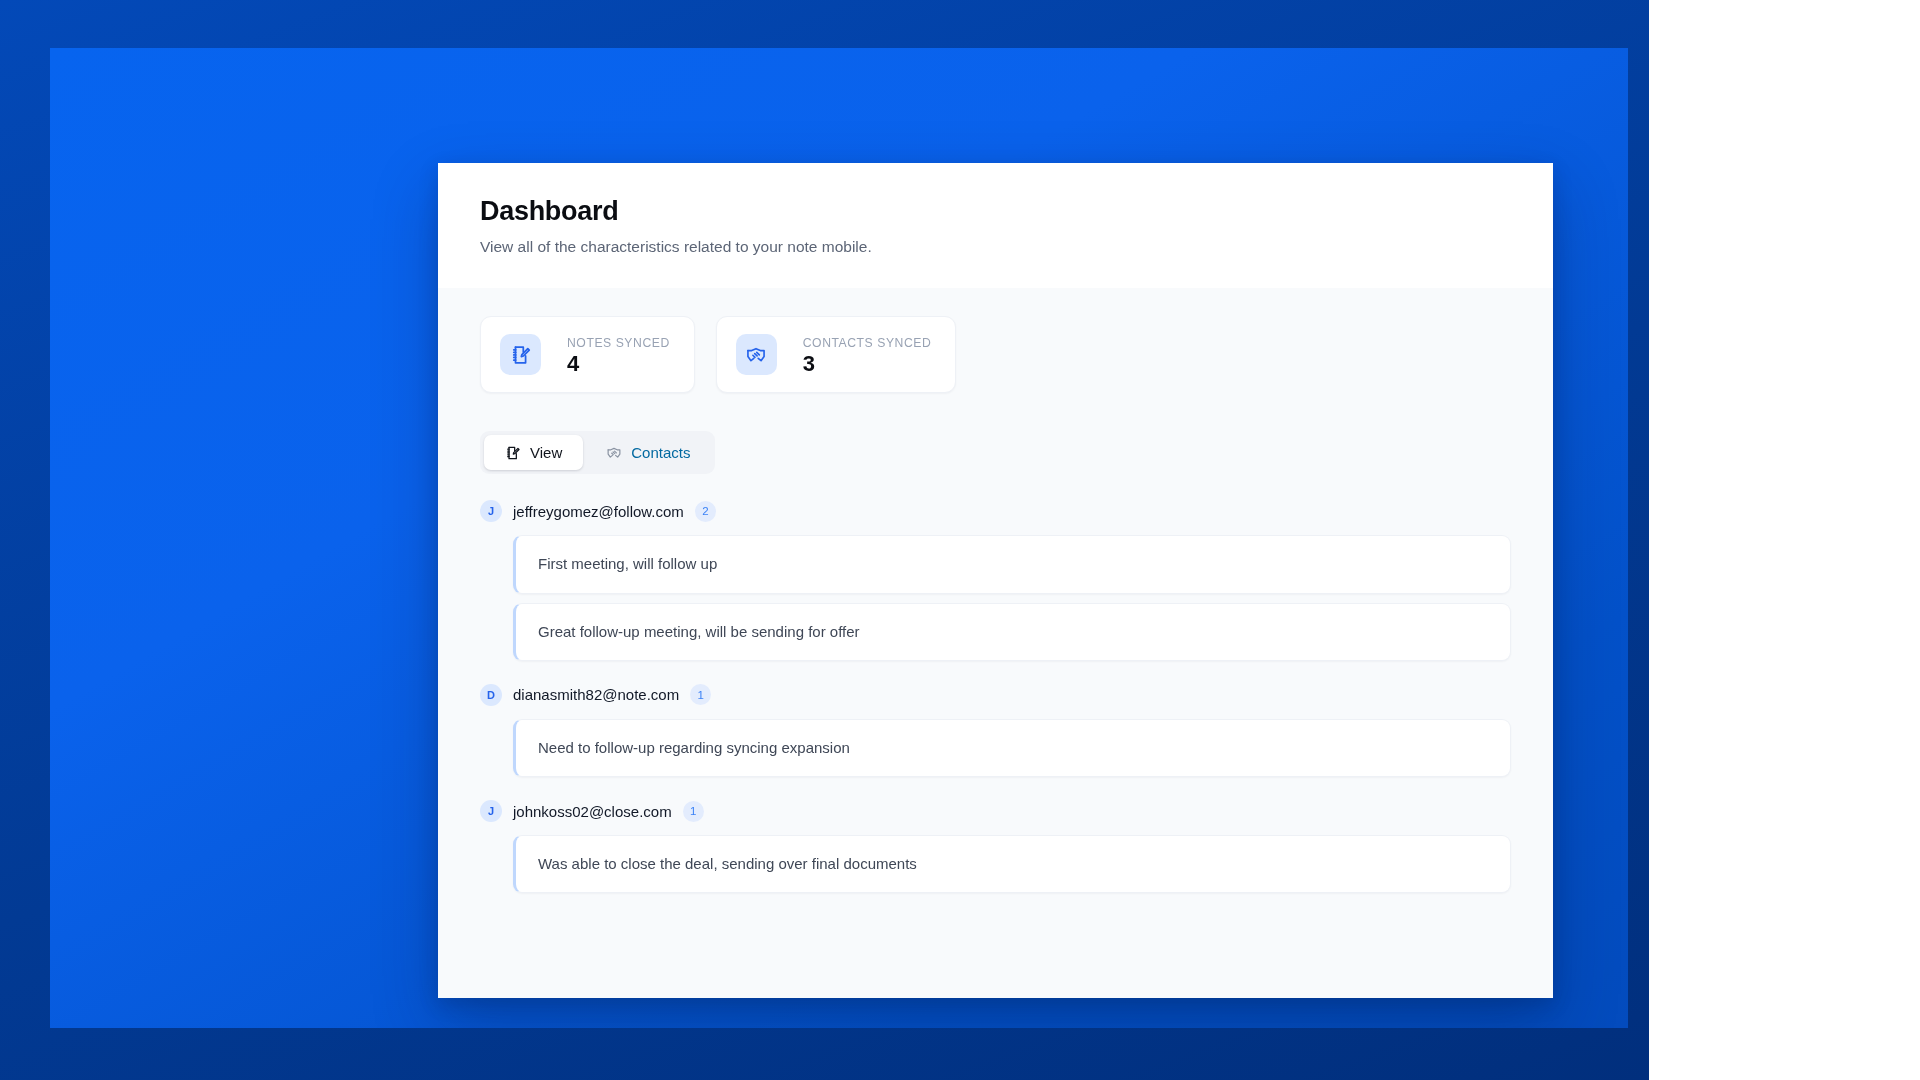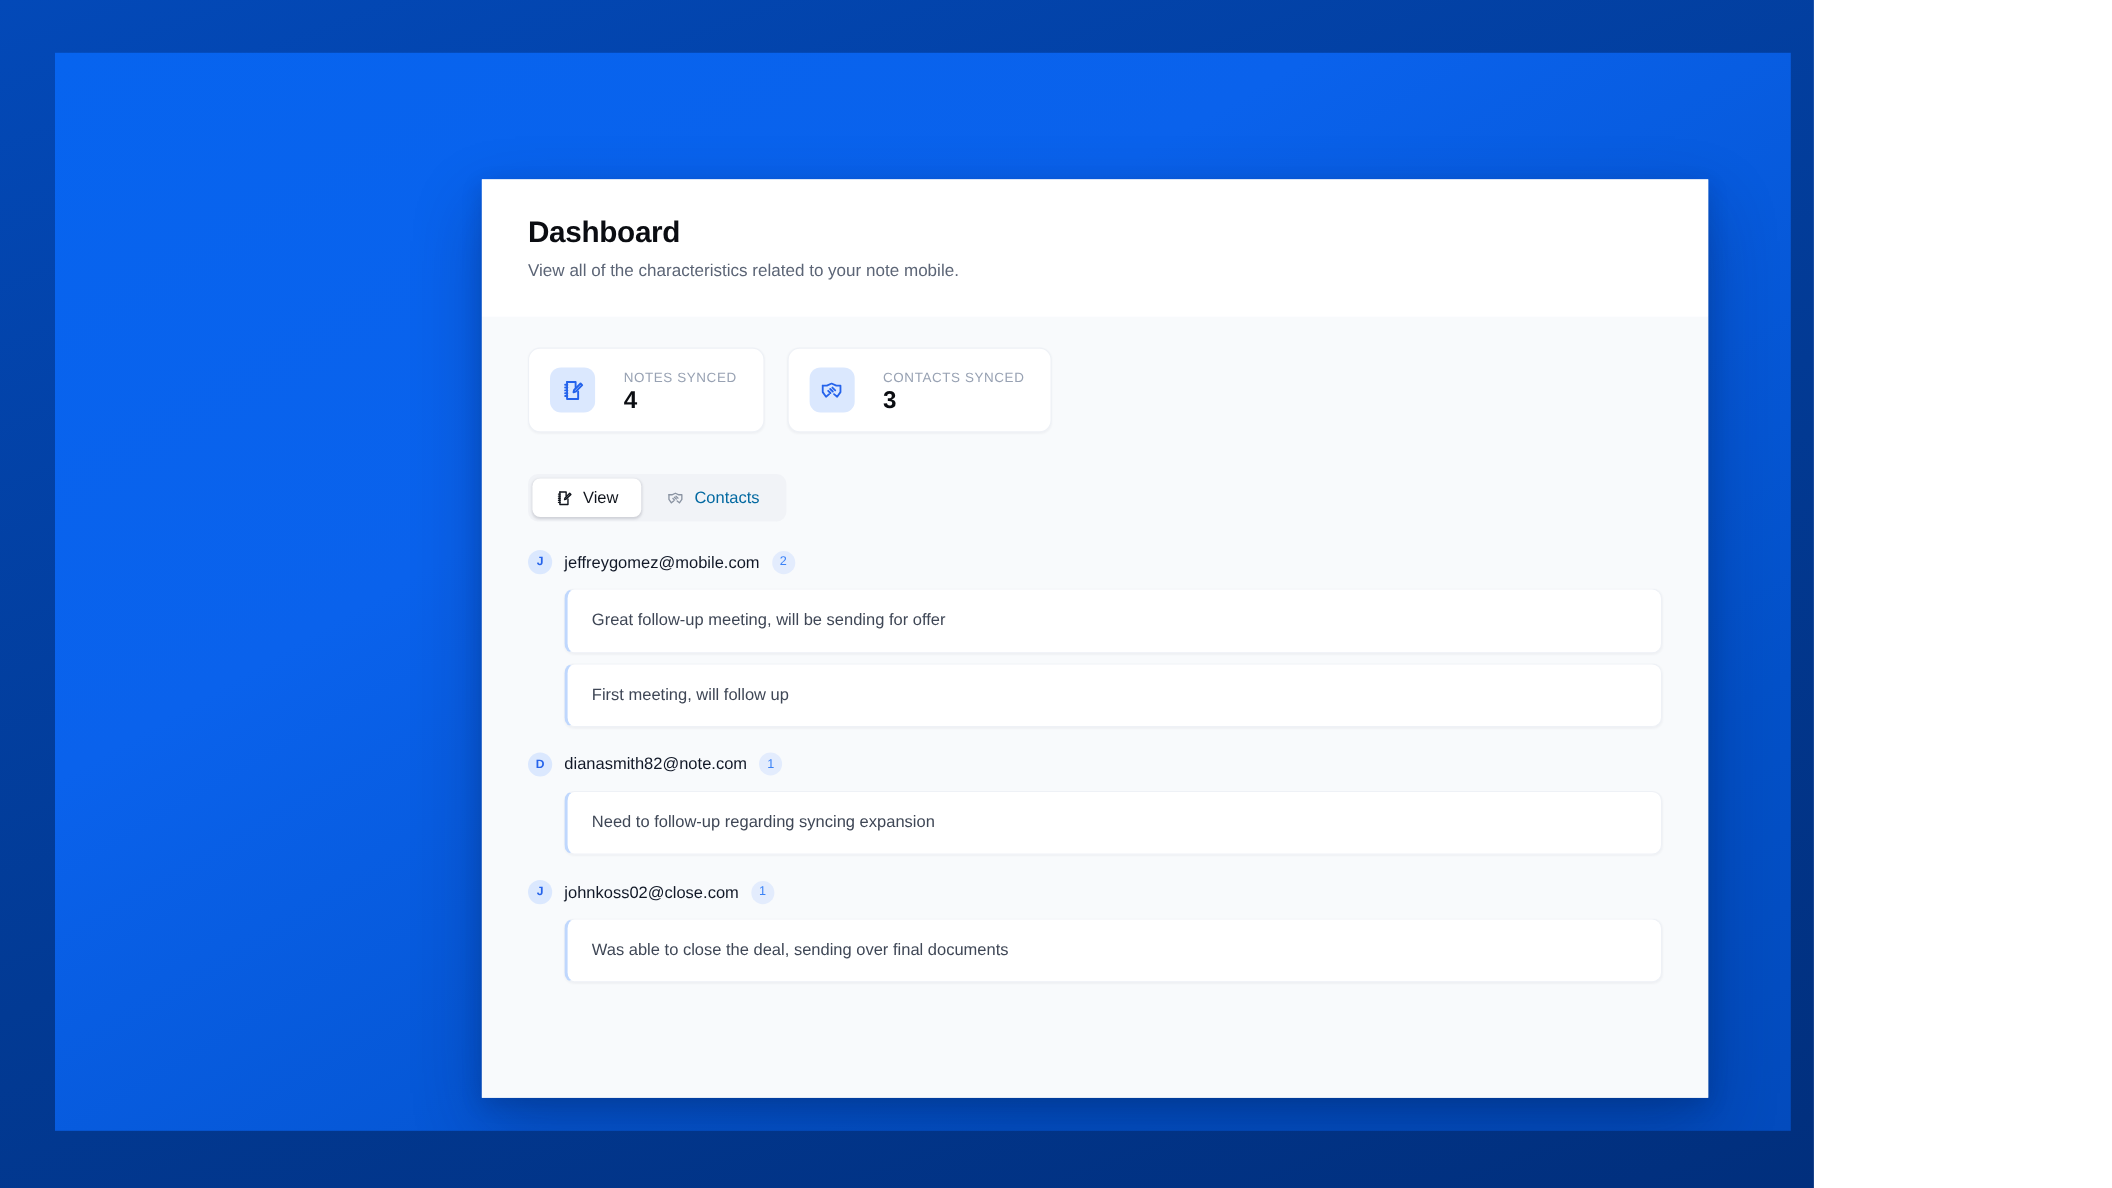--- a/index.html
+++ b/index.html
@@ -275,26 +275,26 @@
           </div>
 
         </div>
 
         
         <div class="notes-list">
 
           <div class="note-group">
             <div class="group-header">
               <span class="avatar">J</span>
-              <span class="group-email">jeffreygomez@mobile.com</span>
+              <span class="group-email">jeffreygomez@follow.com</span>
               <span class="count-badge">2</span>
             </div>
             <div class="note-items">
+              <div class="note-item">First meeting, will follow up</div>
               <div class="note-item">Great follow-up meeting, will be sending for offer</div>
-              <div class="note-item">First meeting, will follow up</div>
             </div>
           </div>
 
           <div class="note-group">
             <div class="group-header">
               <span class="avatar">D</span>
               <span class="group-email">dianasmith82@note.com</span>
               <span class="count-badge">1</span>
             </div>
             <div class="note-items">

